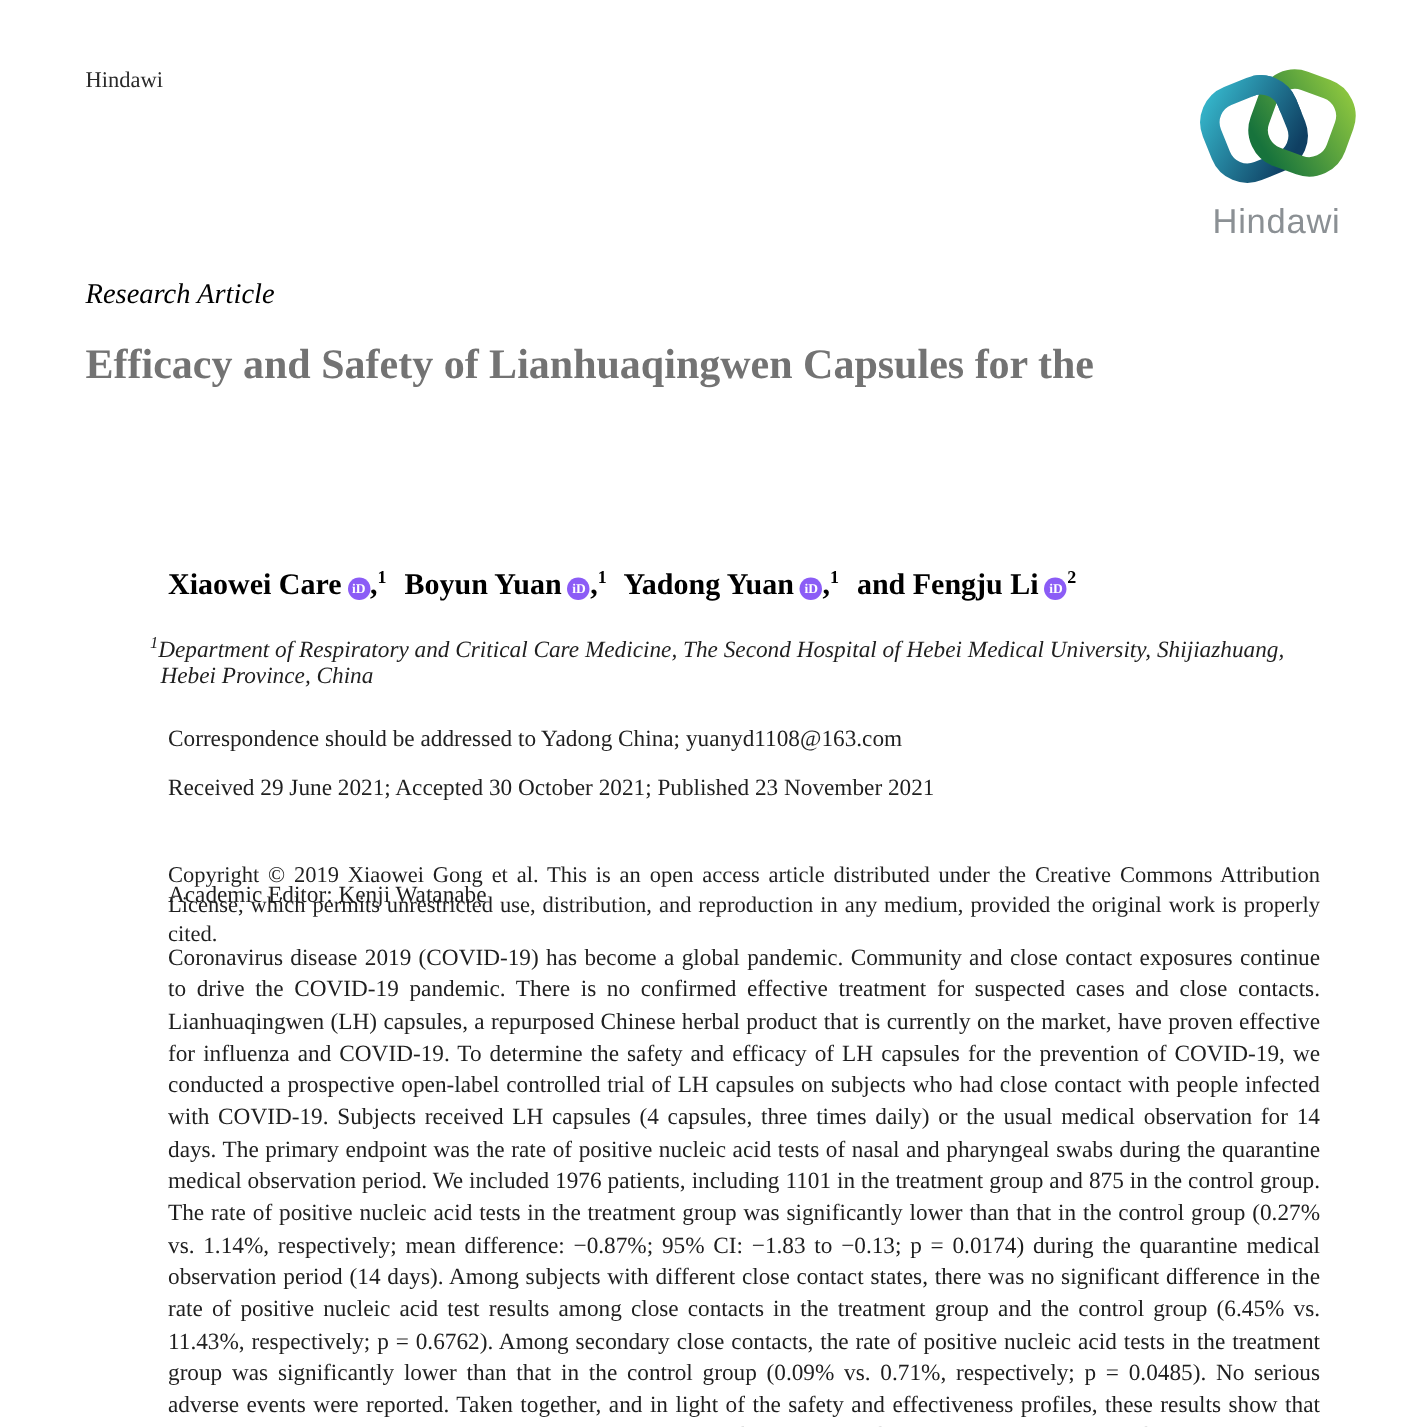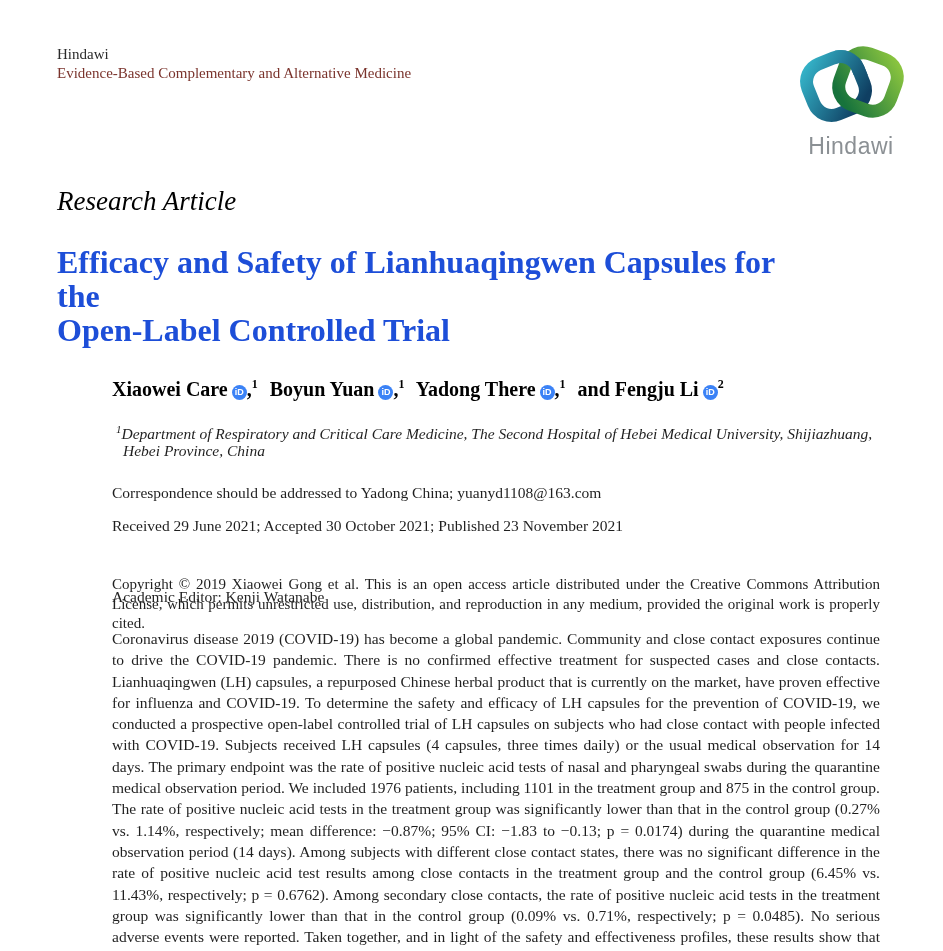--- a/index.html
+++ b/index.html
@@ -11,50 +11,49 @@
   .masthead{position:absolute;left:57px;top:45px;font-size:15px;line-height:19px;color:#2a2a2a;}
   .masthead .journal{color:#7a332c;}
   .masthead .doi{color:#2a2a2a;text-decoration:none;cursor:pointer;}
   
   .logo{position:absolute;left:792px;top:42px;width:118px;text-align:center;}
   .logo .wordmark{
     font-family:"Liberation Sans", sans-serif;font-size:23px;color:#8b9094;
     letter-spacing:0.5px;margin-top:1px;
   }
   
-  .article-type{position:absolute;left:57px;top:186px;font-style:italic;font-size:27px;color:#000;text-align:center;}
-  .title{position:absolute;left:57px;top:245px;width:740px;font-weight:bold;font-size:32px;line-height:34px;color:#1d4ed8;}
+  .article-type{position:absolute;left:57px;top:186px;font-style:italic;font-size:19px;color:#000;text-align:center;}
+  .title{position:absolute;left:57px;top:227px;width:740px;font-weight:bold;font-size:28px;line-height:34px;color:#737373;}
   
   .byline{position:absolute;left:112px;top:377px;font-size:20px;font-weight:bold;color:#000;white-space:nowrap;}
   .author{margin-right:7px;}
   .byline sup{font-size:12px;}
   .orcid{
     display:inline-block;width:15px;height:15px;border-radius:50%;
-    background:#3b82f6;color:#fff;font-family:Liberation Sans, sans-serif;
+    background:#8b5cf6;color:#fff;font-family:Liberation Serif, serif;
     font-size:9px;font-weight:bold;font-style:normal;text-align:center;line-height:15px;
     vertical-align:1px;margin-left:4px;cursor:pointer;
   }
   
-  .affiliations{position:absolute;left:116px;top:421px;width:768px;font-style:italic;font-size:15.5px;line-height:17px;}
+  .affiliations{position:absolute;left:100px;top:421px;width:768px;font-style:italic;font-size:15.5px;line-height:17px;}
   .aff{padding-left:7px;text-indent:-7px;}
   .aff sup{font-size:11px;}
   .metaline{position:absolute;left:112px;width:768px;font-size:15.5px;}
   .correspondence{top:484px;}
   .correspondence .email{cursor:pointer;}
   .dates{top:517px;}
   .editor{top:546px;margin-top:42px;}
   .copyright{position:absolute;left:112px;top:575px;width:768px;font-size:15px;line-height:19.5px;text-align:justify;}
   .abstract{position:absolute;left:112px;top:628px;width:768px;font-size:15.5px;line-height:21.3px;text-align:justify;}
 </style>
 </head>
 <body>
 
 <div class="masthead">
   <div>Hindawi</div>
-  <div class="journal">Evidence-Based Complementary and Alternative Medicine</div>
 </div>
 
 <div class="logo">
   <svg width="116" height="86" viewBox="0 0 116 86">
     <defs>
       <linearGradient id="bg" x1="0" y1="0" x2="0.8" y2="1">
         <stop offset="0" stop-color="#35b5ca"></stop>
           <stop offset="1" stop-color="#0f3f62"></stop>
       </linearGradient>
       <linearGradient id="gg" x1="1" y1="0" x2="0.2" y2="1">
@@ -72,27 +71,26 @@
         <rect x="16" y="17" width="54" height="54" rx="19" stroke="url(#bg)" transform="rotate(-22 43 44)"></rect>
       </g>
     </g>
   </svg>
   <div class="wordmark">Hindawi</div>
 </div>
 
 <div class="article-type">Research Article</div>
 <div class="title">
   <div>Efficacy and Safety of Lianhuaqingwen Capsules for the</div>
-  <div>Open-Label Controlled Trial</div>
 </div>
 
 <div class="byline">
   <span class="author"><span>Xiaowei Care</span><span class="orcid">iD</span><span>,</span><sup>1</sup></span>
   <span class="author"><span>Boyun Yuan</span><span class="orcid">iD</span><span>,</span><sup>1</sup></span>
-  <span class="author"><span>Yadong There</span><span class="orcid">iD</span><span>,</span><sup>1</sup></span>
+  <span class="author"><span>Yadong Yuan</span><span class="orcid">iD</span><span>,</span><sup>1</sup></span>
   <span class="author"><span>and Fengju Li</span><span class="orcid">iD</span><span></span><sup>2</sup></span>
 </div>
 
 <div class="affiliations">
   <div class="aff"><sup>1</sup><span>Department of Respiratory and Critical Care Medicine, The Second Hospital of Hebei Medical University, Shijiazhuang, Hebei Province, China</span></div>
 </div>
 
 <div class="metaline correspondence"><span>Correspondence should be addressed to Yadong China; </span><span class="email">yuanyd1108@163.com</span></div>
 <div class="metaline dates">Received 29 June 2021; Accepted 30 October 2021; Published 23 November 2021</div>
 <div class="metaline editor">Academic Editor: Kenji Watanabe</div>

